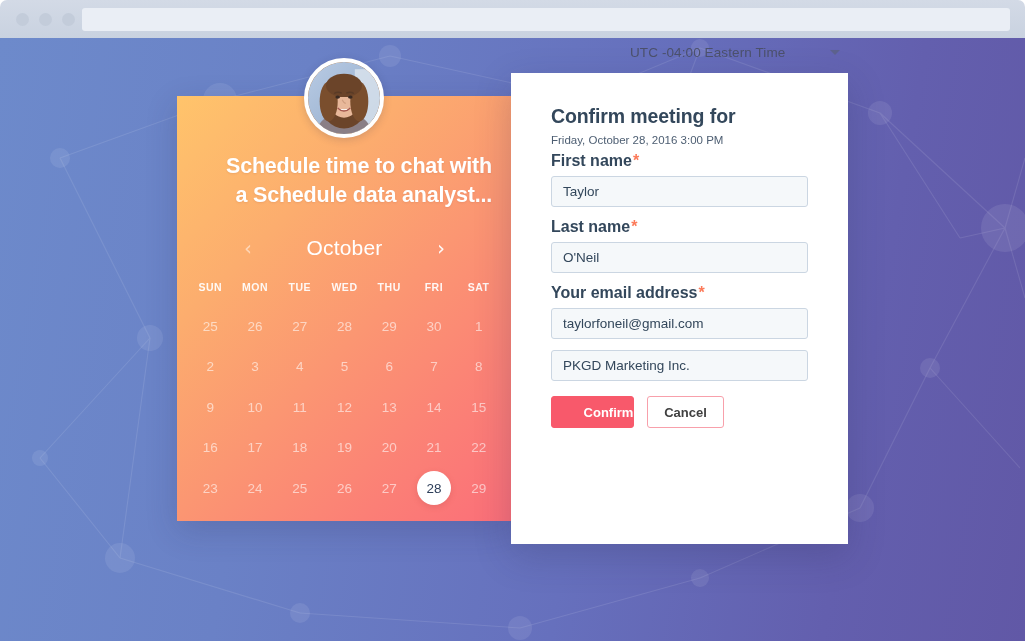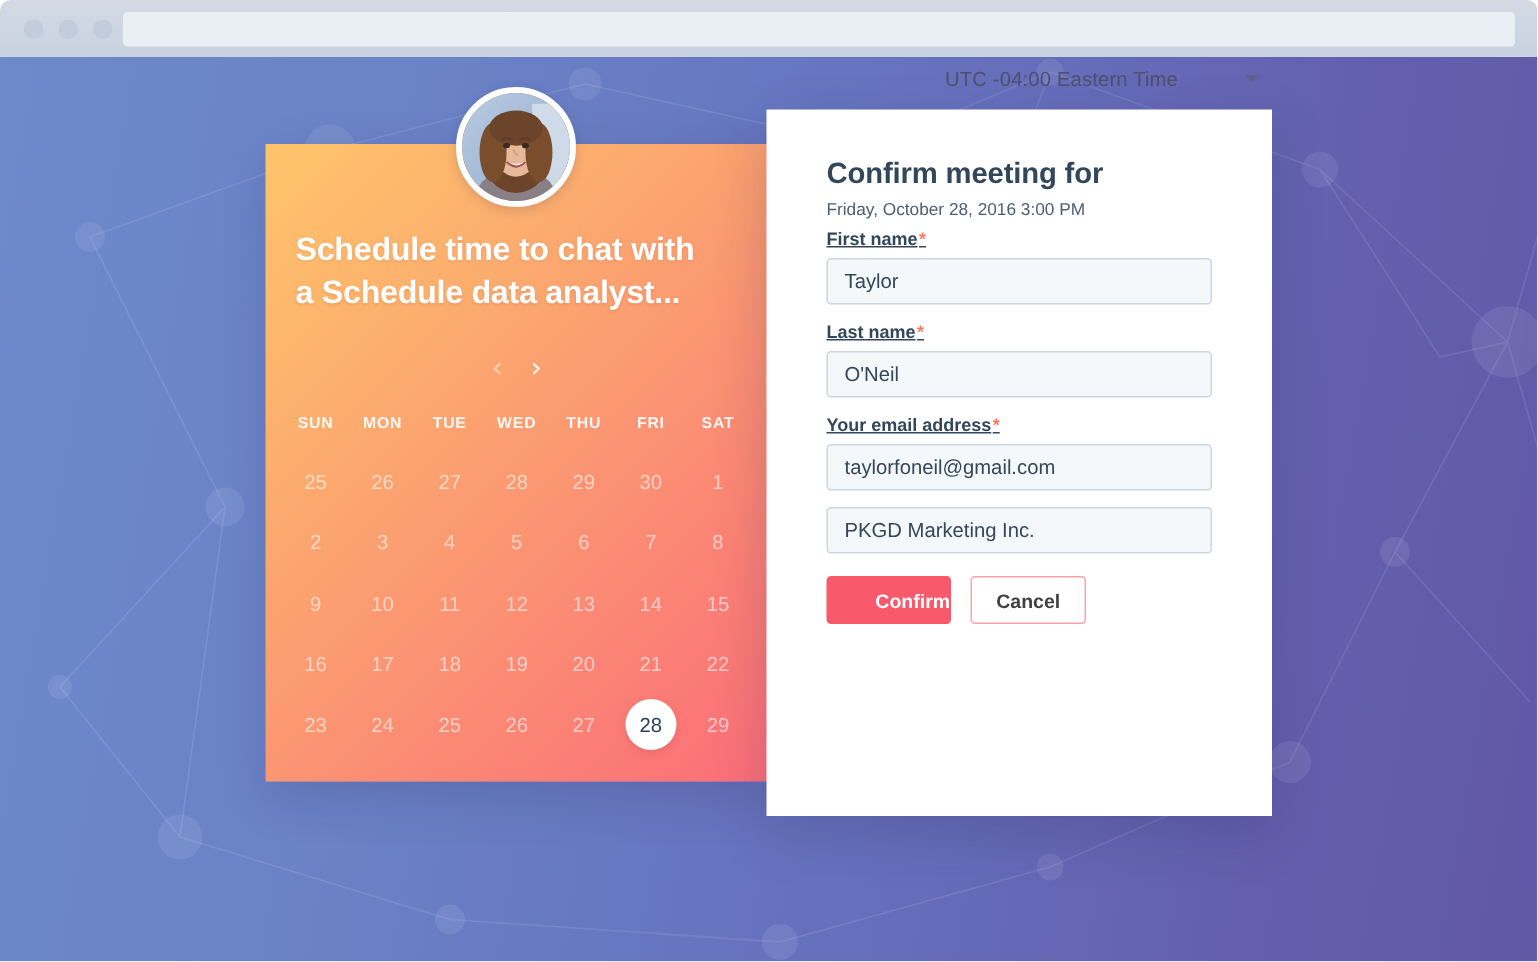--- a/index.html
+++ b/index.html
@@ -111,21 +111,21 @@
     border: 4px solid #ffffff;
     overflow: hidden;
     box-shadow: 0 2px 8px rgba(40,40,80,0.18);
     background: #b08968;
     z-index: 6;
   }
   .avatar svg { display: block; width: 100%; height: 100%; }
 
   .cal-headline {
     margin-top: 56px;
-    text-align: left;
+    text-align: right;
     color: #ffffff;
     font-size: 21.5px;
     font-weight: bold;
     line-height: 1.33;
     letter-spacing: -0.2px;
     padding: 0 20px;
     text-shadow: 0 1px 2px rgba(170,90,60,0.18);
   }
 
   .month-nav {
@@ -217,26 +217,25 @@
     letter-spacing: -0.1px;
   }
   .form-subtitle {
     margin-top: 6px;
     font-size: 11.5px;
     color: #4d5e72;
   }
   .field { margin-top: 6px; }
   .field + .field { margin-top: 11px; }
   .field-label {
-    font-size: 12px;
+    font-size: 16px;
     font-weight: bold;
     color: #33475b;
     margin-bottom: 6px;
     display: block;
-    text-decoration: underline;
   }
   .req {
     color: #fc7a59;
     font-weight: bold;
     margin-left: 1px;
   }
   .field-input {
     width: 257px;
     height: 31px;
     border: 1px solid #cbd6e2;
@@ -358,20 +357,21 @@
   </div>
 
   <div class="cal-card">
     <div class="cal-headline">
       <div>Schedule time to chat with</div>
       <div>a Schedule data analyst...</div>
     </div>
 
     <div class="month-nav">
       <div class="month-arrow prev">‹</div>
+      <div class="month-name">October</div>
       <div class="month-arrow next">›</div>
     </div>
 
     <div class="weekday-row">
         <div class="weekday">SUN</div>
         <div class="weekday">MON</div>
         <div class="weekday">TUE</div>
         <div class="weekday">WED</div>
         <div class="weekday">THU</div>
         <div class="weekday">FRI</div>

